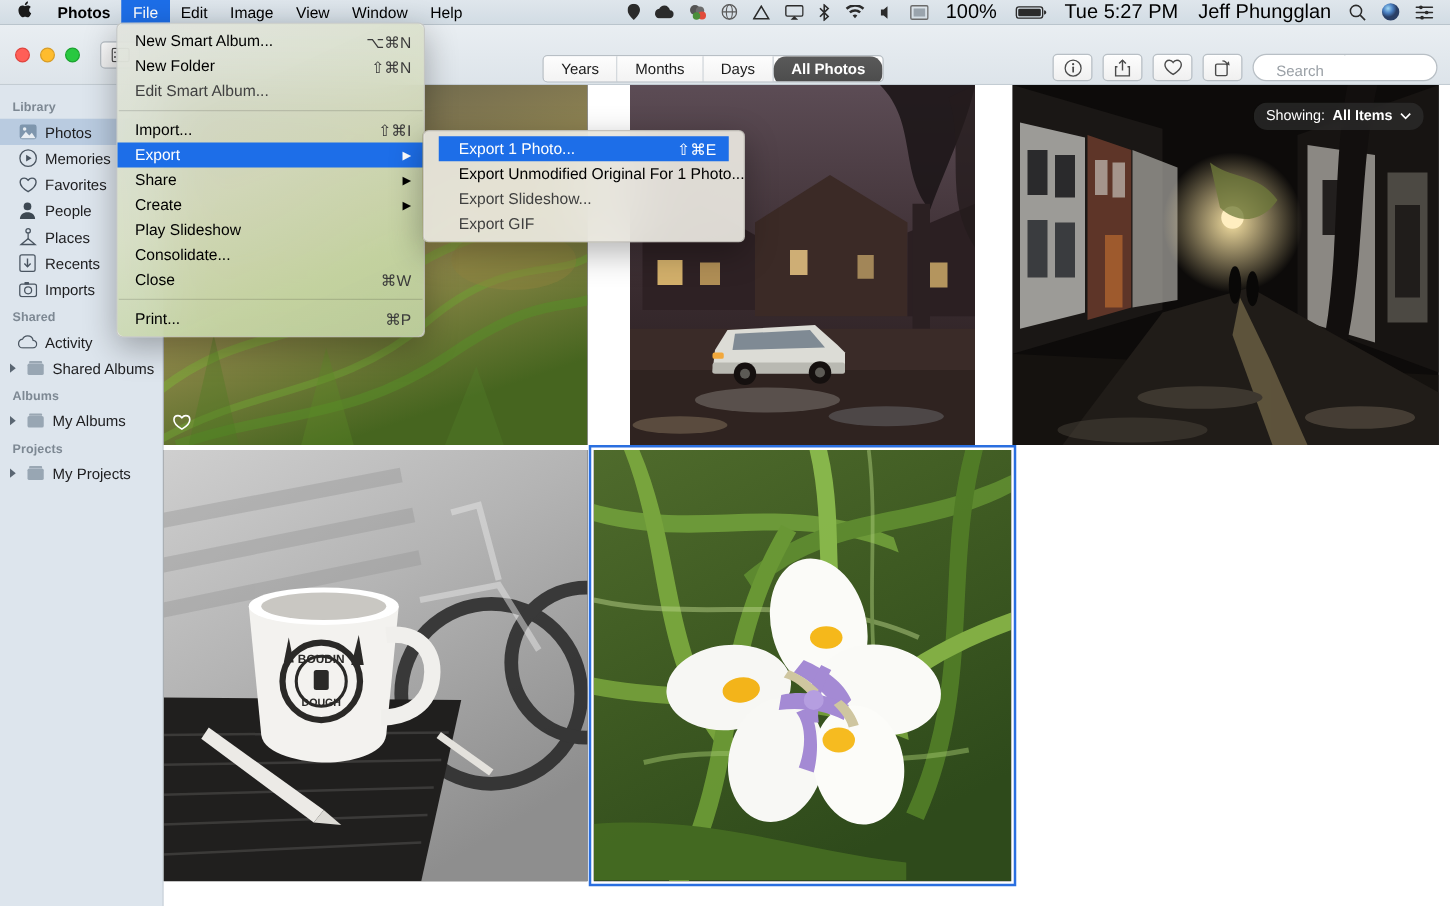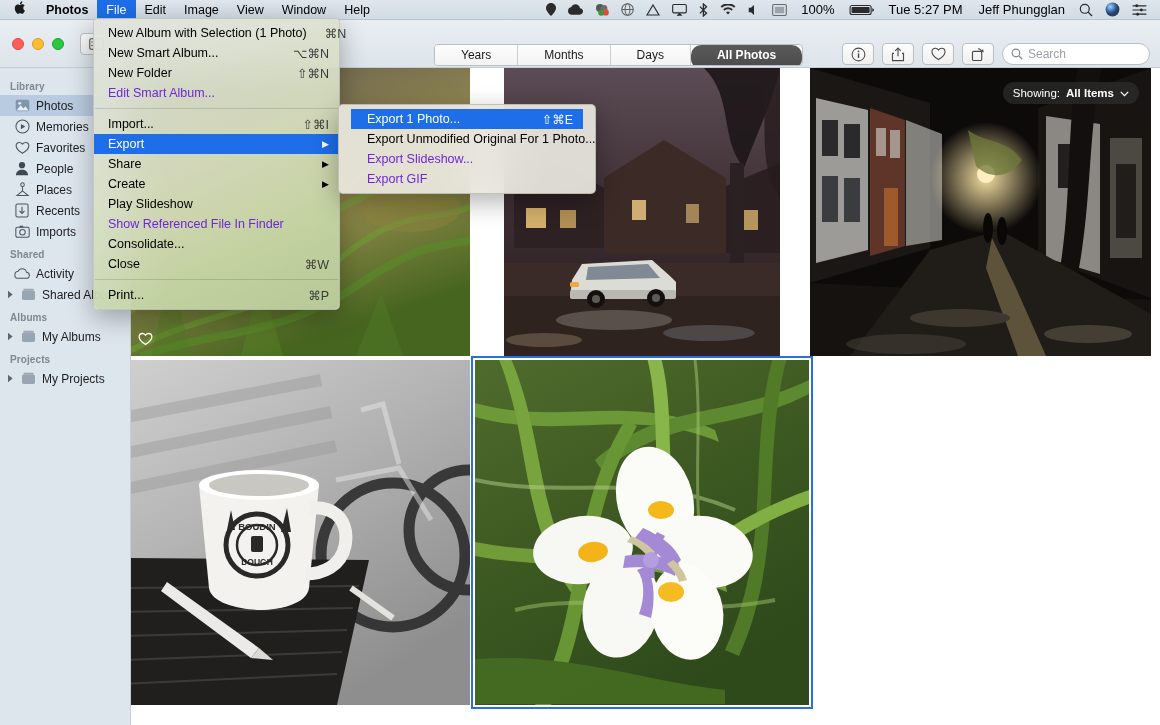--- a/index.html
+++ b/index.html
@@ -25,21 +25,21 @@
   .mb-left { display:flex; align-items:center; height:20px; }
   .mb-item {
     padding:0 9px; height:20px; line-height:20px;
     font-size:12.5px; white-space:nowrap; cursor:default;
   }
   .mb-item.apple { padding:0 11px 0 13px; font-size:13px; }
   .mb-item.bold { font-weight:bold; }
   .mb-item.active { background:#1d6ee8; color:#fff; }
   .mb-right { margin-left:auto; display:flex; align-items:center; height:20px; padding-right:7px; gap:0px; }
   .mb-ic { padding:0 6px; height:20px; display:flex; align-items:center; justify-content:center; }
-  .mb-txt { padding:0 8px; font-size:13px; line-height:20px; white-space:nowrap; }
+  .mb-txt { padding:0 8px; font-size:16px; line-height:20px; white-space:nowrap; }
 
   
   #window {
     position:absolute; top:20px; left:0; width:1160px; height:705px;
     background:#fff; overflow:hidden;
   }
 
   
   #toolbar {
     position:absolute; top:0; left:0; width:1160px; height:48px;
@@ -62,32 +62,32 @@
   }
   #sidebar-toggle { margin-left:16px; }
 
   #segmented {
     position:absolute; left:434px; top:24px;
     display:flex; height:22px;
     border:1px solid #b8bfc5; border-radius:4px; overflow:hidden;
     background:#fdfdfd;
   }
   .seg {
-    padding:0 26px; height:24px; line-height:20px; font-size:12px; color:#1a1a1a;
+    padding:0 14px; height:24px; line-height:20px; font-size:12px; color:#1a1a1a;
     background:linear-gradient(to bottom,#fdfdfd,#f1f1f1);
     border-right:1px solid #c8ced3; white-space:nowrap;
   }
   .seg:last-child { border-right:none;border-radius:10px; }
   .seg.selected { background:linear-gradient(to bottom,#5a5a5a,#4a4a4a); color:#fff; font-weight:600; }
 
   #tb-right { position:absolute; right:10px; top:23px; display:flex; align-items:center; gap:8px; }
   #search-box {
     width:148px; height:22px;
     background:#ffffff; border:1px solid #b8bfc5; border-radius:11px;
-    display:flex; align-items:center; padding:0 8px; gap:5px;
+    display:flex; align-items:center; padding:0 8px; gap:5px;flex-direction:column;
   }
   #search-input {
     border:none; outline:none; background:transparent;
     font-size:12px; color:#333; width:110px;
     font-family:"Liberation Sans", sans-serif;
   }
   #search-input::placeholder { color:#9aa0a6; }
 
   
   #sidebar {
@@ -148,21 +148,21 @@
   }
   #file-menu .mgrad {
     position:absolute; inset:0; border-radius:5px; pointer-events:none;
     background: linear-gradient(155deg, rgba(210,214,206,.38) 0%, rgba(190,205,150,.42) 48%, rgba(150,185,90,.40) 78%, rgba(140,175,80,.42) 100%);
   }
   .mi {
     position:relative; display:flex; align-items:center;
     height:20px; padding:0 10px 0 14px; white-space:nowrap; z-index:2;
   }
   .mi.hl { background:#1d6ee8; color:#fff; }
-  .mi.dis { color:#6d28d9; }
+  .mi.dis { color:#404040; }
   .mi .lbl { flex:1; }
   .mi .sc { font-size:12.5px; color:#3a3a3a; margin-left:18px; }
   .mi.hl .sc { color:#fff; }
   .mi .arrow { margin-left:12px; font-size:9px; }
   .msep { height:1px; background:rgba(0,0,0,.13); margin:5px 1px; position:relative; z-index:2; }
 
   #export-submenu {
     position:absolute; left:338px; top:104px; width:258px;
     background: rgba(233,231,224,.93);
     backdrop-filter: blur(22px) saturate(150%);
@@ -738,24 +738,20 @@
 
       </div>
       <div id="photo-count">41 Photos</div>
     </div>
   </div>
 
   <div id="file-menu">
     <div class="mgrad"></div>
 
     <div class="mi">
-      <span class="lbl">New Album with Selection (1 Photo)</span>
-      <span class="sc">⌘N</span>
-    </div>
-    <div class="mi">
       <span class="lbl">New Smart Album...</span>
       <span class="sc">⌥⌘N</span>
     </div>
     <div class="mi">
       <span class="lbl">New Folder</span>
       <span class="sc">⇧⌘N</span>
     </div>
     <div class="mi dis">
       <span class="lbl">Edit Smart Album...</span>
     </div>
@@ -773,23 +769,20 @@
     <div class="mi">
       <span class="lbl">Share</span>
       <span class="arrow">▶</span>
     </div>
     <div class="mi">
       <span class="lbl">Create</span>
       <span class="arrow">▶</span>
     </div>
     <div class="mi">
       <span class="lbl">Play Slideshow</span>
-    </div>
-    <div class="mi dis">
-      <span class="lbl">Show Referenced File In Finder</span>
     </div>
     <div class="mi">
       <span class="lbl">Consolidate...</span>
     </div>
     <div class="mi">
       <span class="lbl">Close</span>
       <span class="sc">⌘W</span>
     </div>
 
     <div class="msep"></div>

